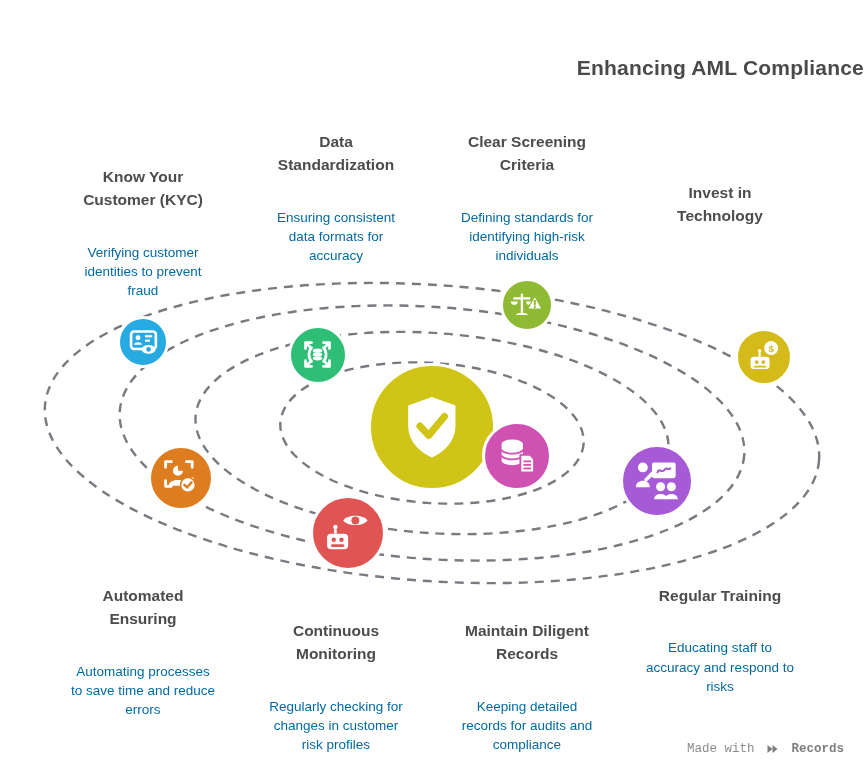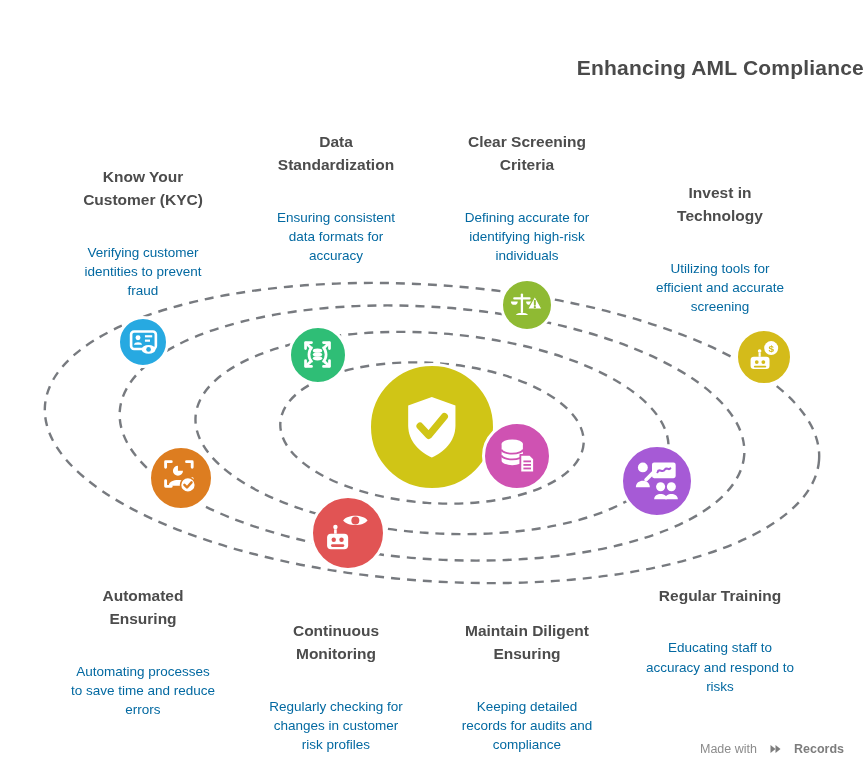--- a/index.html
+++ b/index.html
@@ -33,21 +33,21 @@
   .lp-kyc{left:33px;top:147px;width:220px;}
   .lp-data{left:226px;top:112px;width:220px;}
   .lp-screen{left:417px;top:112px;width:220px;}
   .lp-invest{left:610px;top:163px;width:220px;}
   .lp-auto{left:33px;top:566px;width:220px;}
   .lp-monitor{left:226px;top:601px;width:220px;}
   .lp-records{left:417px;top:601px;width:220px;}
   .lp-training{left:610px;top:566px;width:220px;}
   .watermark{
     position:absolute;top:742px;right:20px;display:flex;align-items:center;gap:12px;
-    font-size:12.5px;color:#8c8c8c;font-weight:500;z-index:3;
+    font-size:12.5px;color:#8c8c8c;font-weight:500;z-index:3;font-family:Liberation Mono, monospace;
   }
   .watermark .brand{color:#7d7d7d;font-weight:600;}
 </style>
 </head>
 <body>
 
 <div class="canvas">
 
   <div class="diagram-title">Enhancing AML Compliance</div>
 
@@ -70,48 +70,45 @@
   <div class="node-label lp-data">
     <div class="node-title">Data
 Standardization</div>
     <div class="node-desc">Ensuring consistent
 data formats for
 accuracy</div>
   </div>
   <div class="node-label lp-screen">
     <div class="node-title">Clear Screening
 Criteria</div>
-    <div class="node-desc">Defining accurate for
+    <div class="node-desc">Defining standards for
 identifying high-risk
 individuals</div>
   </div>
   <div class="node-label lp-invest">
     <div class="node-title">Invest in
 Technology</div>
-    <div class="node-desc">Utilizing tools for
-efficient and accurate
-screening</div>
   </div>
   <div class="node-label lp-auto">
     <div class="node-title">Automated
 Ensuring</div>
     <div class="node-desc">Automating processes
 to save time and reduce
 errors</div>
   </div>
   <div class="node-label lp-monitor">
     <div class="node-title">Continuous
 Monitoring</div>
     <div class="node-desc">Regularly checking for
 changes in customer
 risk profiles</div>
   </div>
   <div class="node-label lp-records">
     <div class="node-title">Maintain Diligent
-Ensuring</div>
+Records</div>
     <div class="node-desc">Keeping detailed
 records for audits and
 compliance</div>
   </div>
   <div class="node-label lp-training">
     <div class="node-title">Regular Training</div>
     <div class="node-desc">Educating staff to
 accuracy and respond to
 risks</div>
   </div>

